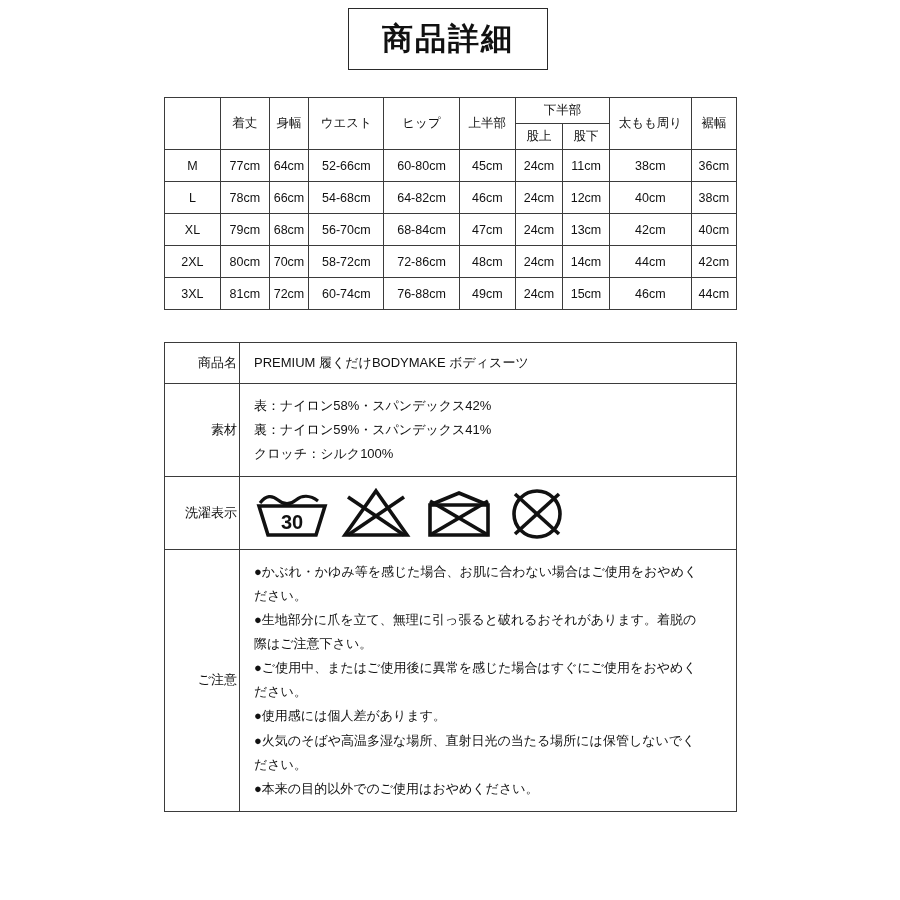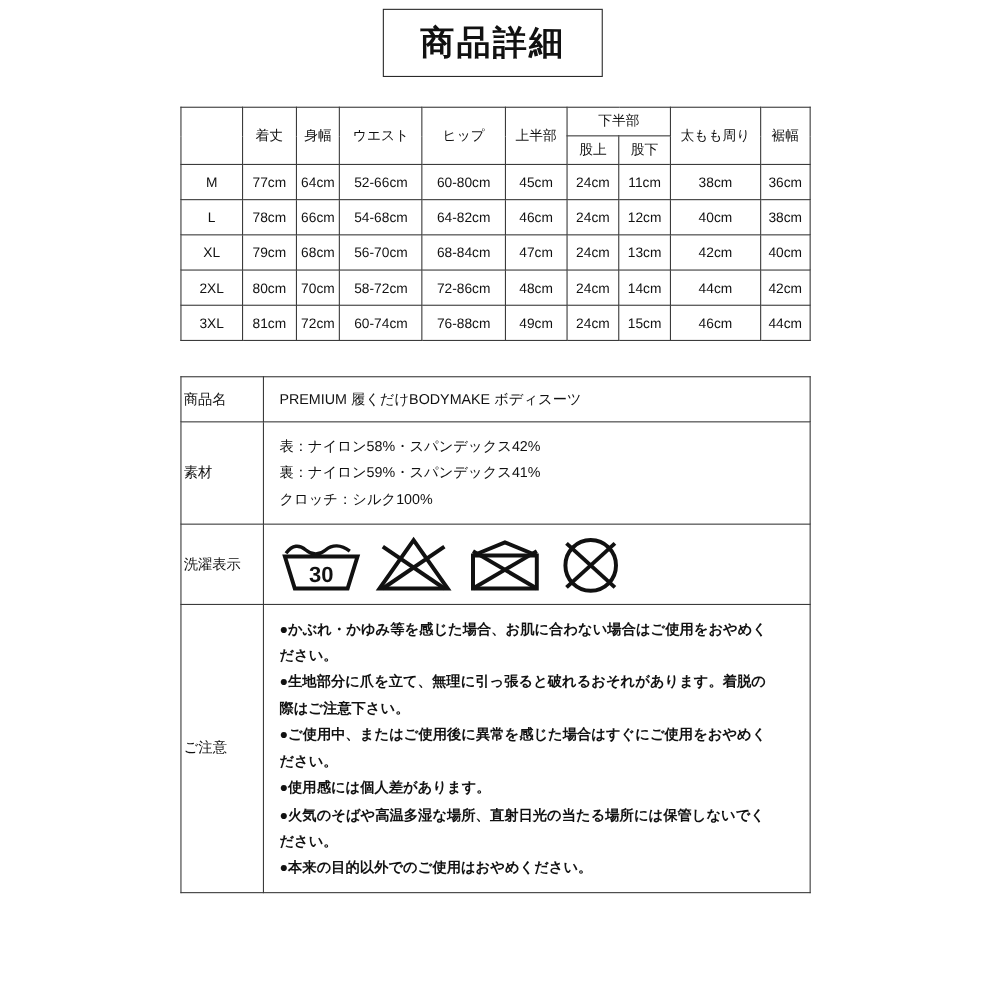--- a/index.html
+++ b/index.html
@@ -69,32 +69,32 @@
     border-collapse: collapse;
     font-size: 13px;
   }
   .detail-table td {
     border: 1px solid #3b3b3b;
     vertical-align: middle;
     color: #111;
   }
   .detail-table td.label {
     width: 75px;
-    text-align: left;
+    text-align: right;
     font-size: 13px;
     padding: 6px 2px;
   }
   .detail-table td.value {
     padding: 10px 14px;
     line-height: 1.85;
     font-size: 13px;
   }
   .detail-table td.value.single { padding: 8px 14px; margin-top: 41px; }
   .value .line { display: block; white-space: pre; }
-  .notes .line { display: block; font-weight: bold; }
+  .notes .line { display: block; }
 
   
   .wash-row td.value { padding: 8px 10px; }
   .wash-icons {
     display: flex;
     align-items: flex-start;
     gap: 13px;
     padding-left: 6px;
   }
   .wash-icons svg { display: block; }

